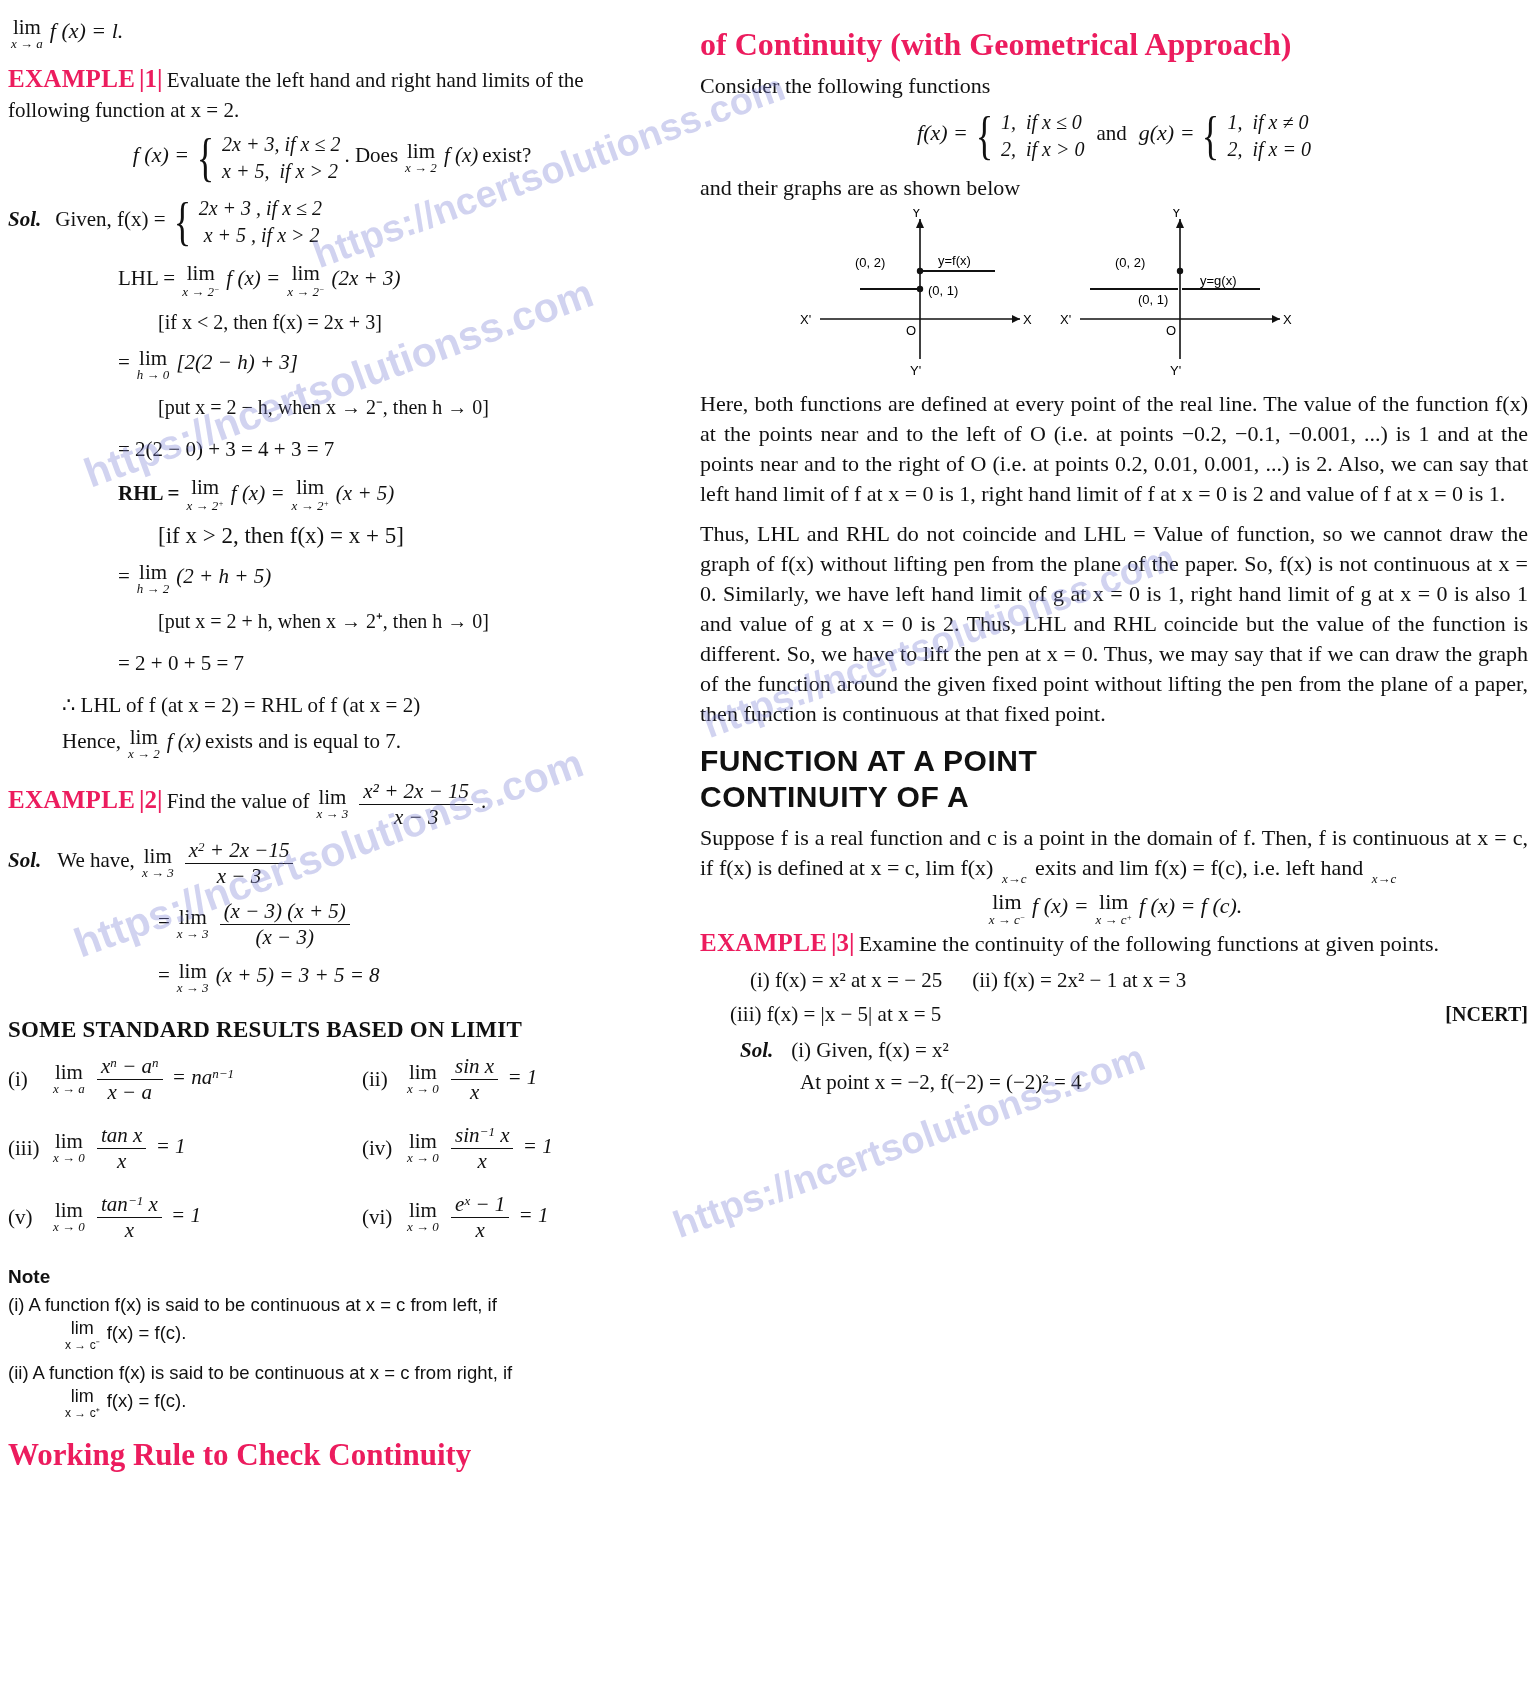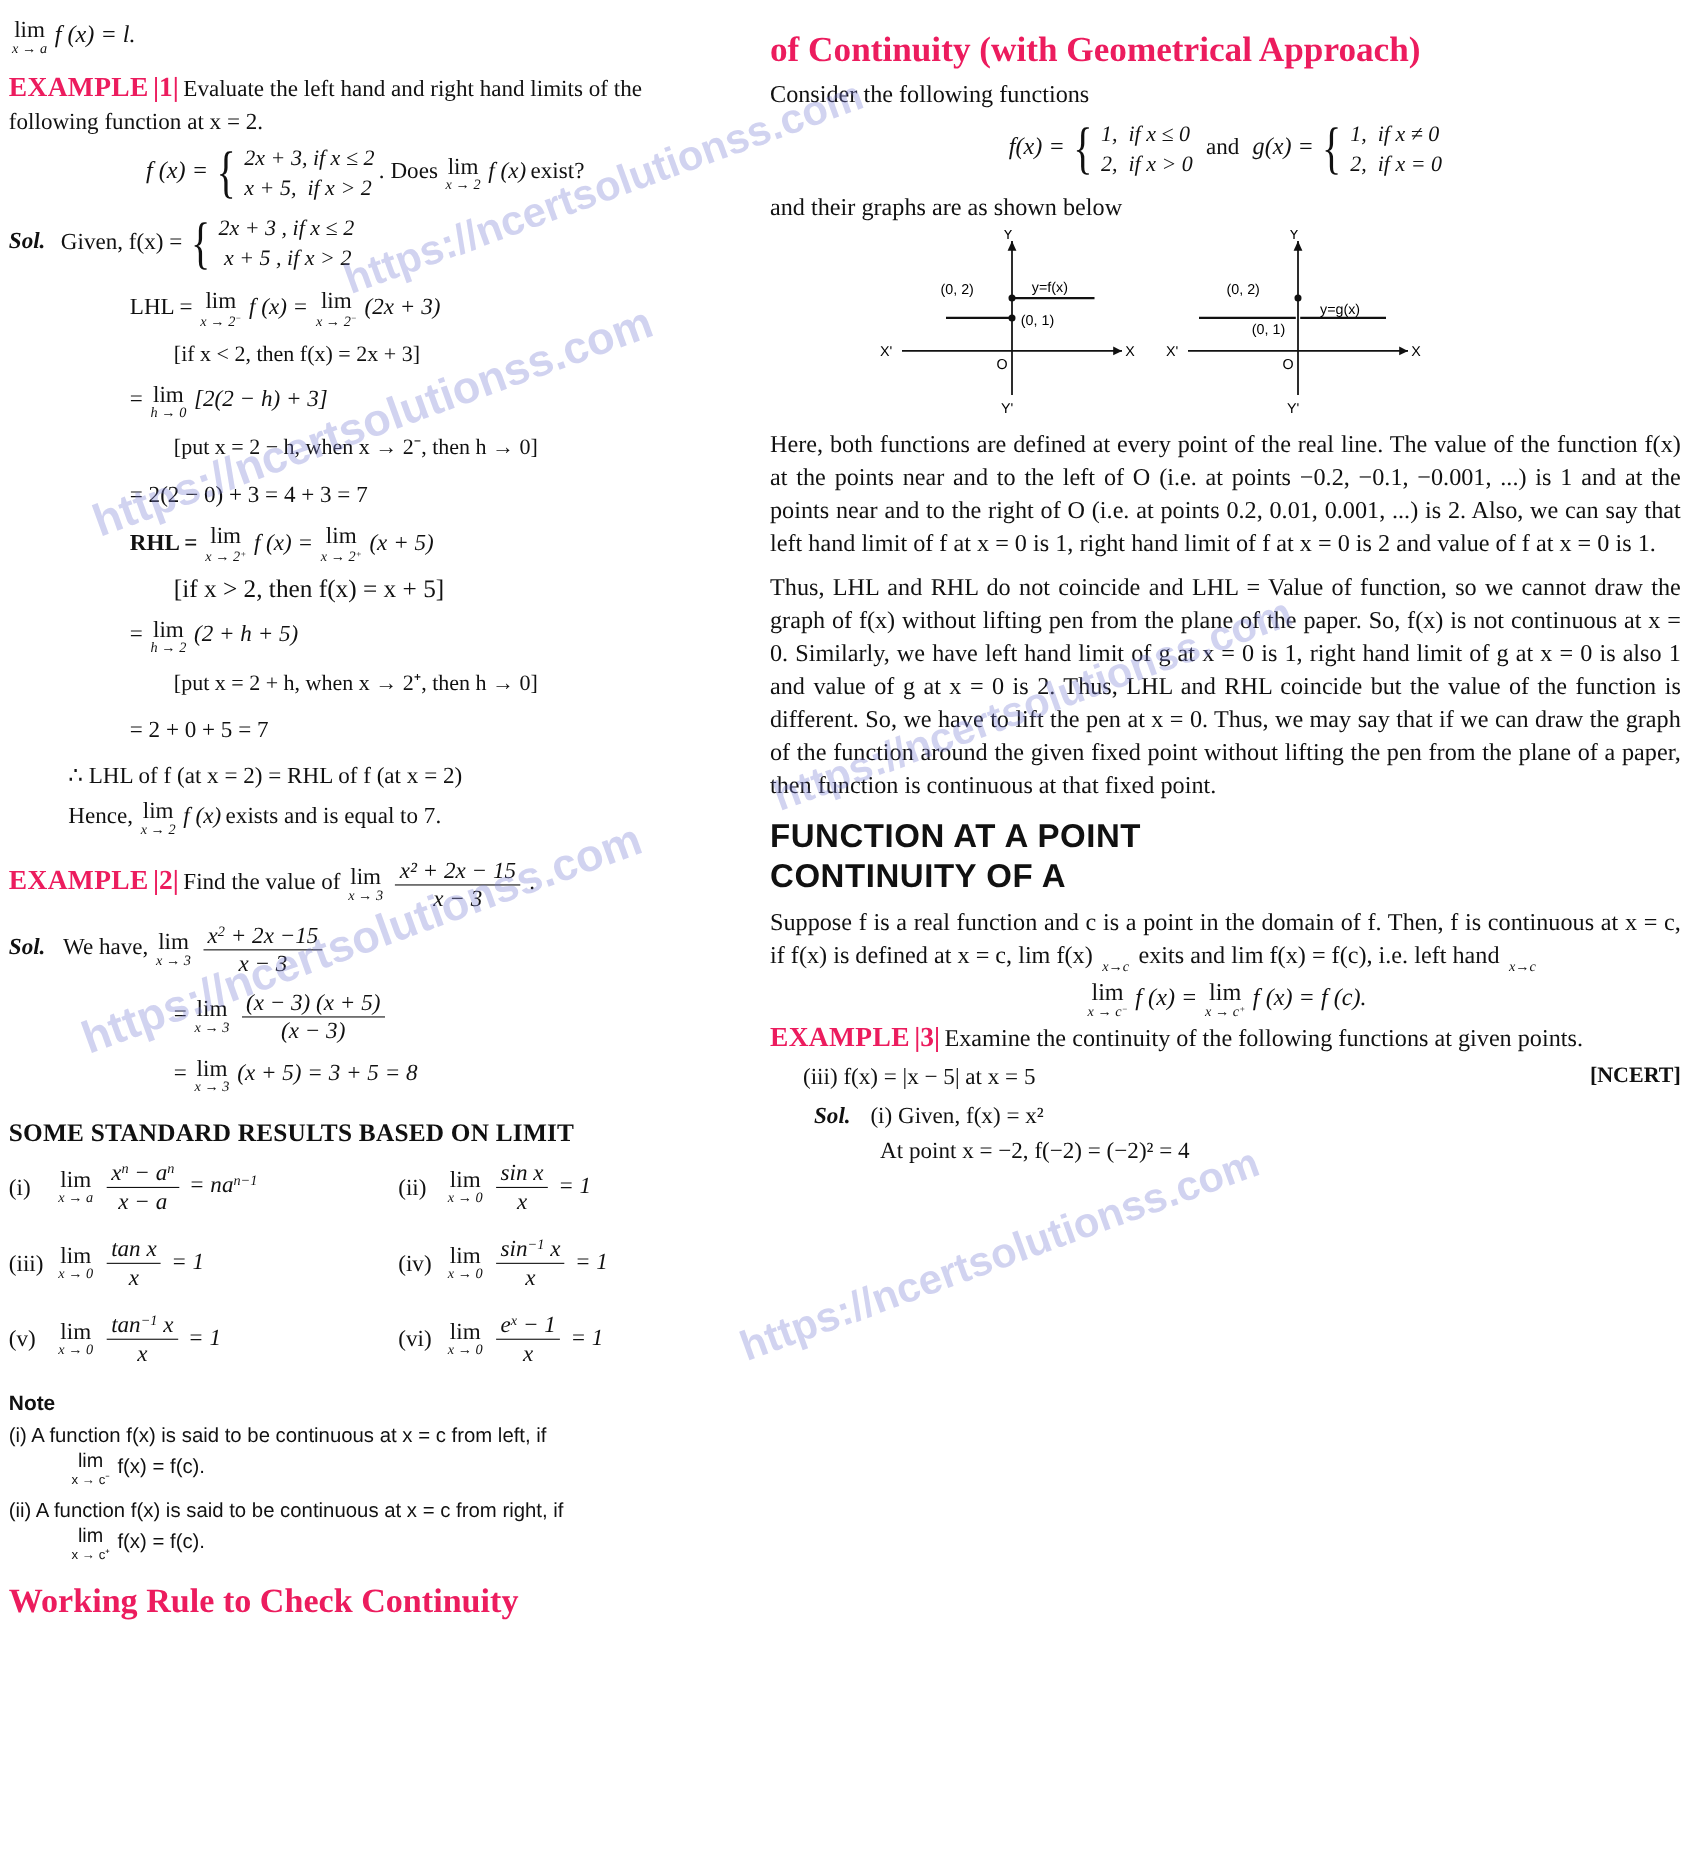--- a/index.html
+++ b/index.html
@@ -393,20 +393,24 @@
       <span class="lim"><span class="l" style="font-size:22px;">lim</span><span class="u math">x → c<span class="sup">+</span></span></span>
       <span class="math" style="font-size:22px;">f (x) = f (c).</span>
     </div>
 
     <div class="row" style="margin-top:0;">
       <span class="ex-label">EXAMPLE</span>
       <span class="ex-num">|3|</span>
       <span class="body-text" style="font-size:22px;">Examine the continuity of the following functions at given points.</span>
     </div>
 
+    <div class="row" style="margin-top:6px;margin-left:50px;">
+      <span class="body-text" style="font-size:21px;">(i)  f(x) = x² at x = − 25</span>
+      <span class="body-text" style="font-size:21px;margin-left:26px;">(ii)  f(x) = 2x² − 1 at x = 3</span>
+    </div>
 
     <div class="row" style="margin-top:4px;margin-left:30px;position:relative;">
       <span class="body-text" style="font-size:21px;">(iii)  f(x) = |x − 5| at x = 5</span>
       <span class="body-text" style="font-size:20px;font-weight:bold;position:absolute;right:0;">[NCERT]</span>
     </div>
 
     <div class="row" style="margin-top:6px;margin-left:40px;">
       <span class="sol">Sol.</span>
       <span class="body-text" style="font-size:21px;margin-left:14px;">(i) Given,  f(x) = x²</span>
     </div>

